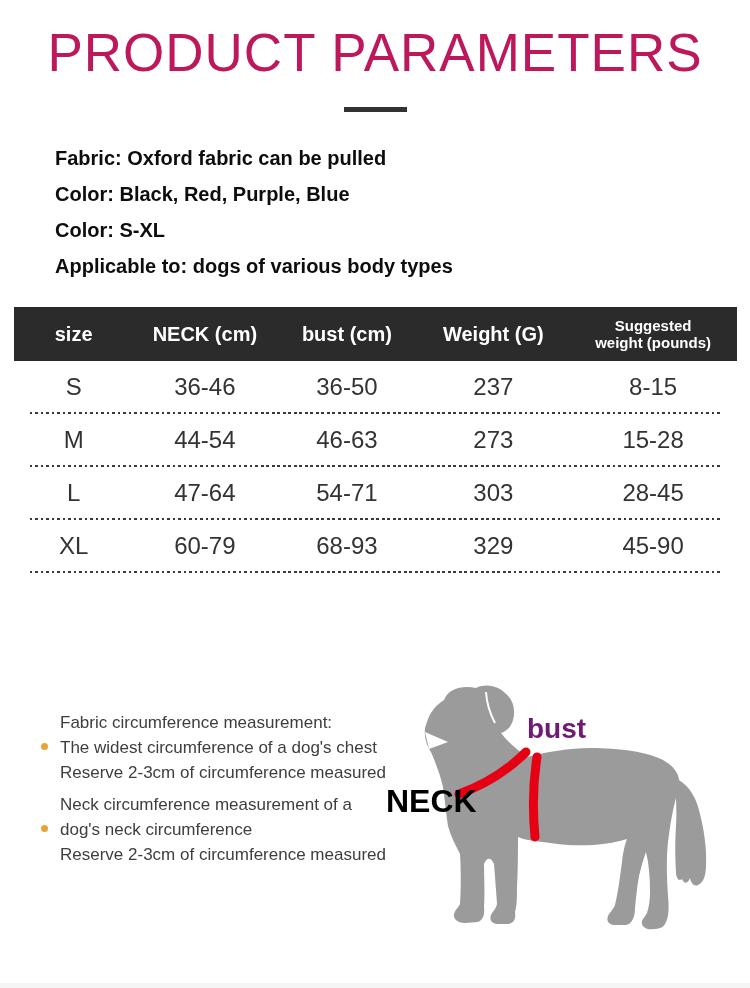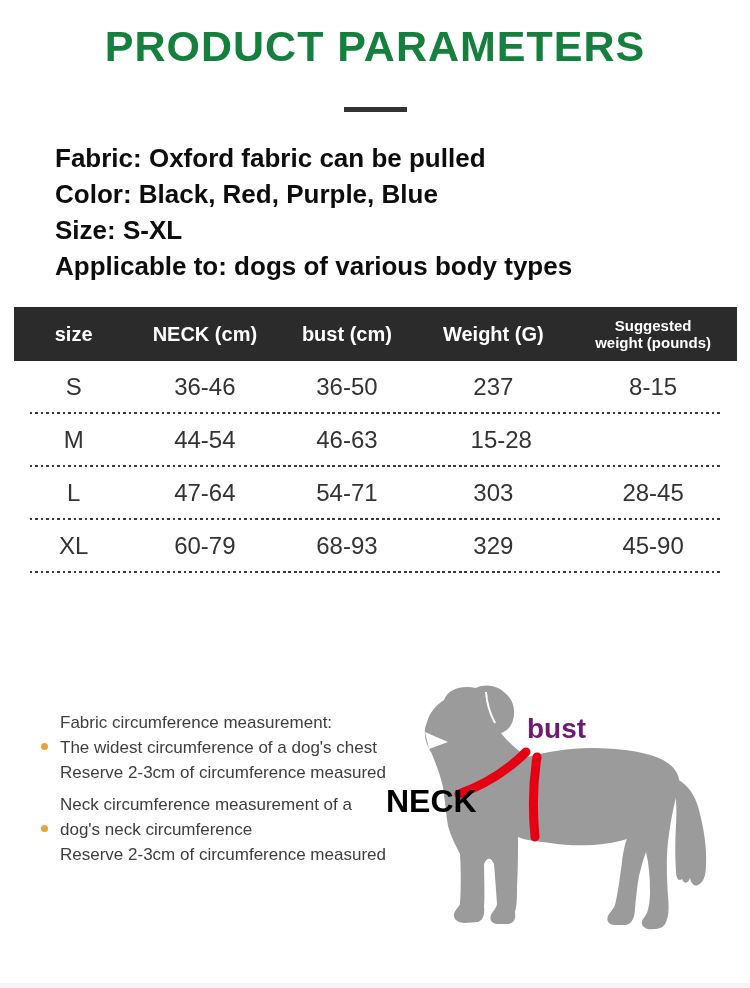--- a/index.html
+++ b/index.html
@@ -2,27 +2,27 @@
 <html><head>
 <meta charset="utf-8">
 <style>
   html,body { margin:0; padding:0; background:#fff; }
   .page {
     position:relative; width:750px; height:988px; background:#ffffff;
     font-family:"Liberation Sans", sans-serif; overflow:hidden;
   }
   .title {
     position:absolute; top:22px; left:0; width:100%; text-align:center;
-    font-size:43px; font-weight:bold; color:#15803d; letter-spacing:1px;
+    font-size:53px; font-weight:normal; color:#be185d; letter-spacing:1px;
   }
   .title-underline {
     position:absolute; top:107px; left:344px; width:63px; height:5px; background:#333333;
   }
   .details {
-    position:absolute; top:140px; left:55px; font-size:26px; font-weight:bold;
+    position:absolute; top:140px; left:55px; font-size:20px; font-weight:bold;
     color:#0d0d0d; line-height:36px;
   }
   .ptable { position:absolute; top:307px; left:14px; width:723px; }
   .thead {
     display:flex; align-items:center; height:54px; background:#2b2b2b;
     color:#ffffff; font-weight:bold;
   }
   .c1{width:16.5%}.c2{width:19.8%}.c3{width:19.5%}.c4{width:21%}.c5{width:23.2%}
   .hc { text-align:center; font-size:20px; }
   .hc5 { font-size:15px; line-height:17px; }
@@ -57,21 +57,21 @@
 <body>
 
 <div class="page">
 
   <div class="title">PRODUCT PARAMETERS</div>
   <div class="title-underline"></div>
 
   <div class="details">
     <div>Fabric: Oxford fabric can be pulled</div>
     <div>Color: Black, Red, Purple, Blue</div>
-    <div>Size: S-XL</div>
+    <div>Color: S-XL</div>
     <div>Applicable to: dogs of various body types</div>
   </div>
 
   <div class="ptable">
     <div class="thead">
       <div class="hc c1">size</div>
       <div class="hc c2">NECK (cm)</div>
       <div class="hc c3">bust (cm)</div>
       <div class="hc c4">Weight (G)</div>
       <div class="hc c5 hc5">
@@ -86,20 +86,21 @@
       <div class="c3">36-50</div>
       <div class="c4">237</div>
       <div class="c5">8-15</div>
     </div>
     <div class="tsep"></div>
 
     <div class="trow">
       <div class="c1">M</div>
       <div class="c2">44-54</div>
       <div class="c3">46-63</div>
+      <div class="c4">273</div>
       <div class="c5">15-28</div>
     </div>
     <div class="tsep"></div>
 
     <div class="trow">
       <div class="c1">L</div>
       <div class="c2">47-64</div>
       <div class="c3">54-71</div>
       <div class="c4">303</div>
       <div class="c5">28-45</div>

